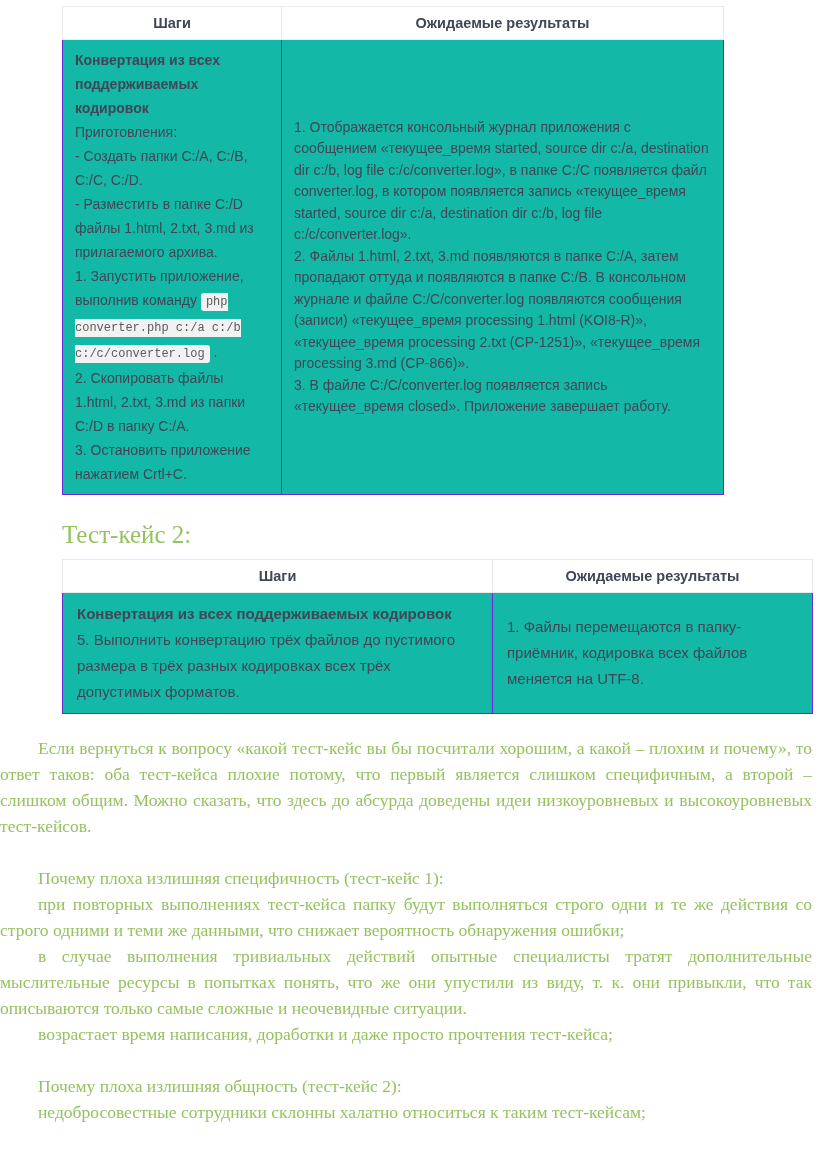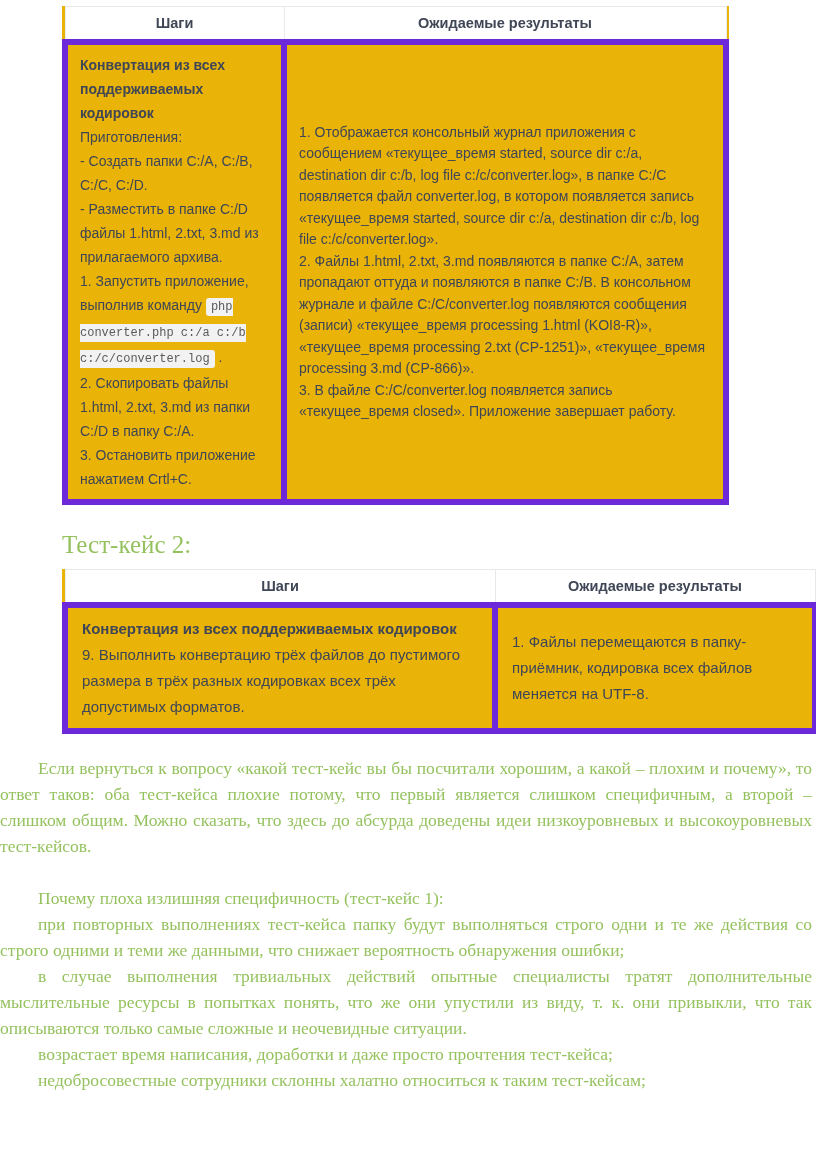--- a/index.html
+++ b/index.html
@@ -3,27 +3,27 @@
 <meta charset="utf-8">
 <style>
   html, body { margin: 0; padding: 0; }
   body {
     width: 816px; height: 1168px; background: #ffffff; overflow: hidden;
     font-family: "Liberation Sans", sans-serif;
   }
   .page { position: relative; width: 816px; height: 1168px; background: #fff; }
 
   
-  table { border-collapse: collapse; table-layout: fixed; background: #eab308; padding-left: 20px; }
+  table { border-collapse: collapse; table-layout: fixed; background: #14b8a6; padding-left: 20px; }
   .tbl { margin-left: 62px; color: #3f4656; }
   .tbl th {
     border: 1px solid #e9e9e9; font-weight: bold; text-align: center;
     padding: 8px 6px; font-size: 14.5px; color: #3f4656; background: #fff;
   }
-  .tbl td { border: 6px solid #6d28d9; vertical-align: middle; color: #3f4656; }
+  .tbl td { border: 1px solid #6d28d9; vertical-align: middle; color: #3f4656; }
 
   .t1 { width: 661px; margin-top: 6px; }
   .t1 .col-steps { width: 219px; }
   .t1 .col-expected { width: 442px; }
   .t1 td { font-size: 14px; padding: 8px 12px; }
   .t1 .steps-cell { line-height: 24px; }
   .t1 .expected-cell { line-height: 21.5px; }
 
   .t2 { width: 750px; margin-top: 10px; }
   .t2 .col-steps { width: 430px; }
@@ -98,32 +98,33 @@
     <thead>
       <tr>
         <th>Шаги</th>
         <th>Ожидаемые результаты</th>
       </tr>
     </thead>
     <tbody>
       <tr>
         <td>
           <div class="cell-title">Конвертация из всех поддерживаемых кодировок</div>
-          <div class="pre">9. Выполнить конвертацию трёх файлов до пустимого размера в трёх разных кодировках всех трёх допустимых форматов.</div>
+          <div class="pre">5. Выполнить конвертацию трёх файлов до пустимого размера в трёх разных кодировках всех трёх допустимых форматов.</div>
         </td>
         <td>
           <div class="pre">1. Файлы перемещаются в папку-приёмник, кодировка всех файлов меняется на UTF-8.</div>
         </td>
       </tr>
     </tbody>
   </table>
 
   <div class="green-section">
     <p>Если вернуться к вопросу «какой тест-кейс вы бы посчитали хорошим, а какой – плохим и почему», то ответ таков: оба тест-кейса плохие потому, что первый является слишком специфичным, а второй – слишком общим. Можно сказать, что здесь до абсурда доведены идеи низкоуровневых и высокоуровневых тест-кейсов.</p>
     <p class="gap">Почему плоха излишняя специфичность (тест-кейс 1):</p>
     <p>при повторных выполнениях тест-кейса папку будут выполняться строго одни и те же действия со строго одними и теми же данными, что снижает вероятность обнаружения ошибки;</p>
     <p>в случае выполнения тривиальных действий опытные специалисты тратят дополнительные мыслительные ресурсы в попытках понять, что же они упустили из виду, т. к. они привыкли, что так описываются только самые сложные и неочевидные ситуации.</p>
     <p>возрастает время написания, доработки и даже просто прочтения тест-кейса;</p>
+    <p class="gap">Почему плоха излишняя общность (тест-кейс 2):</p>
     <p>недобросовестные сотрудники склонны халатно относиться к таким тест-кейсам;</p>
 
   </div>
 
 </div>
 
 </body></html>

